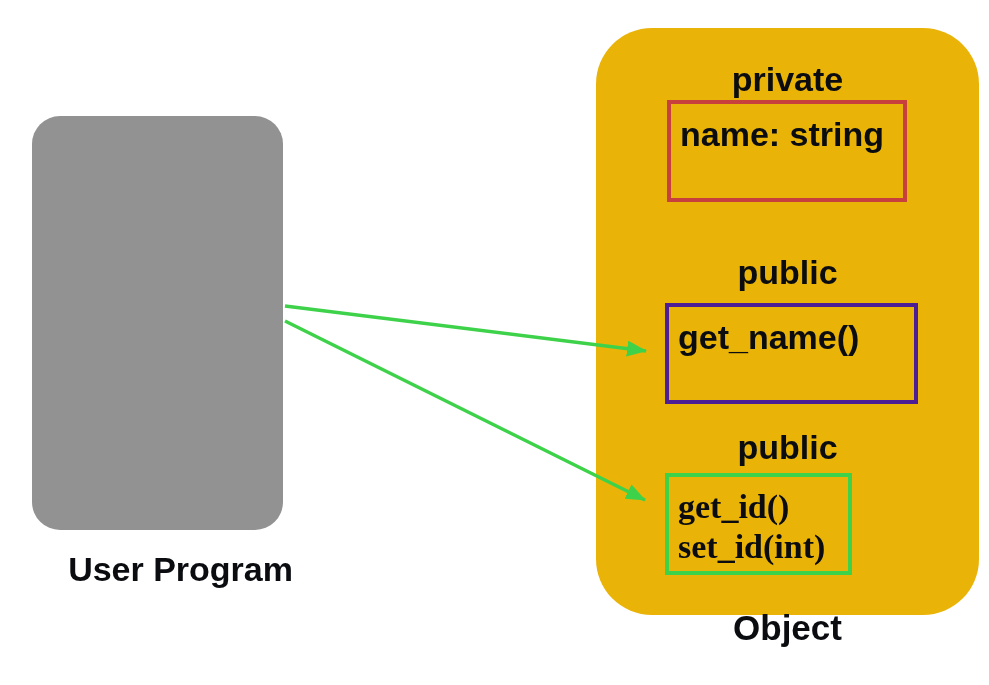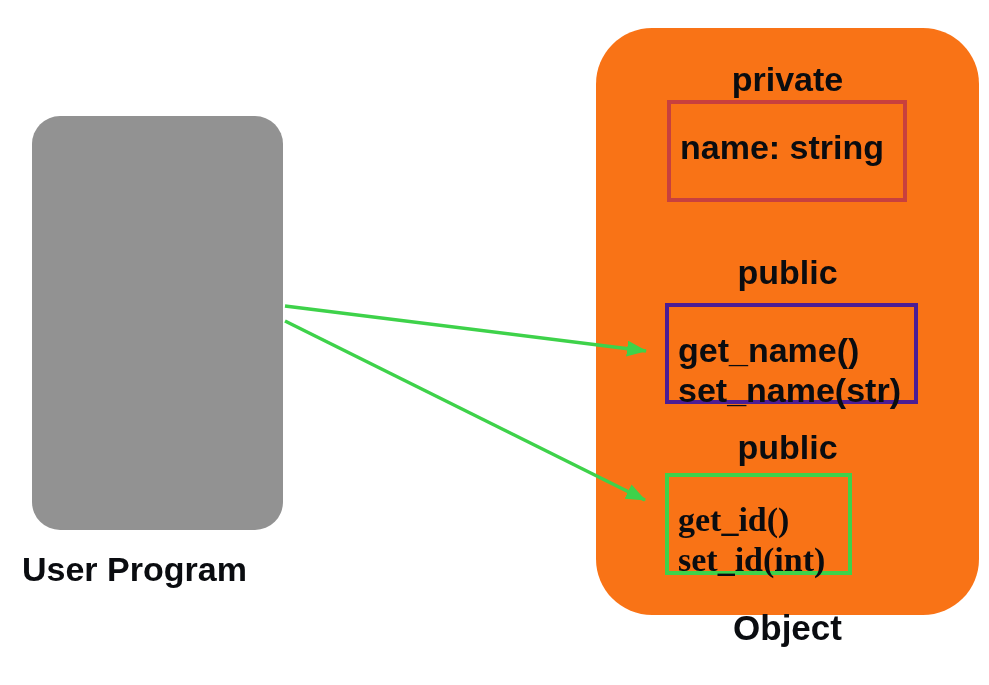--- a/index.html
+++ b/index.html
@@ -24,50 +24,50 @@
     width: 251px;
     height: 414px;
     background: #929292;
     border-radius: 28px;
   }
   .user-program-label {
     position: absolute;
     left: 22px;
     top: 549px;
     width: 271px;
-    text-align: left;
+    text-align: right;
     font-size: 34px;
     line-height: 40px;
   }
   .object-rect {
     position: absolute;
     left: 596px;
     top: 28px;
     width: 383px;
     height: 587px;
-    background: #f97316;
+    background: #eab308;
     border-radius: 56px;
   }
   .section-heading {
     position: absolute;
     left: 0;
     width: 100%;
     text-align: center;
     font-size: 34px;
     line-height: 40px;
   }
   .heading-private { top: 31px; }
   .heading-public-1 { top: 224px; }
   .heading-public-2 { top: 399px; }
   .member-box {
     position: absolute;
     box-sizing: border-box;
     font-size: 34px;
     line-height: 40px;
-    padding: 23px 8px 0 9px;
+    padding: 10px 8px 0 9px;
     white-space: nowrap;
   }
   .private-box {
     left: 71px;
     top: 72px;
     width: 240px;
     height: 102px;
     border: 4px solid #c8403e;
   }
   .public-box-1 {
@@ -115,21 +115,20 @@
     <div class="section-heading heading-private">private</div>
 
     <div class="member-box private-box">
       <div>name: string</div>
     </div>
 
     <div class="section-heading heading-public-1">public</div>
 
     <div class="member-box public-box-1">
       <div>get_name()</div>
-      <div>set_name(str)</div>
     </div>
 
     <div class="section-heading heading-public-2">public</div>
 
     <div class="member-box public-box-2">
       <div>get_id()</div>
       <div>set_id(int)</div>
     </div>
 
   </div>

